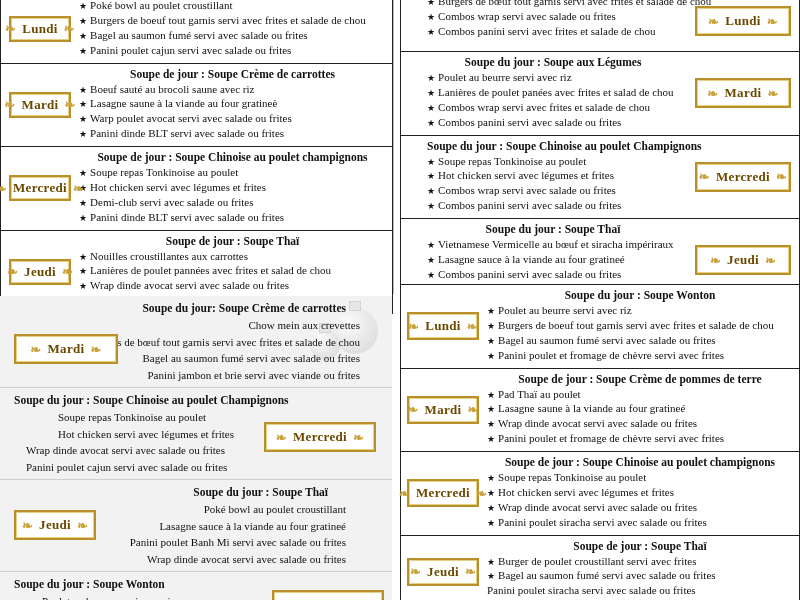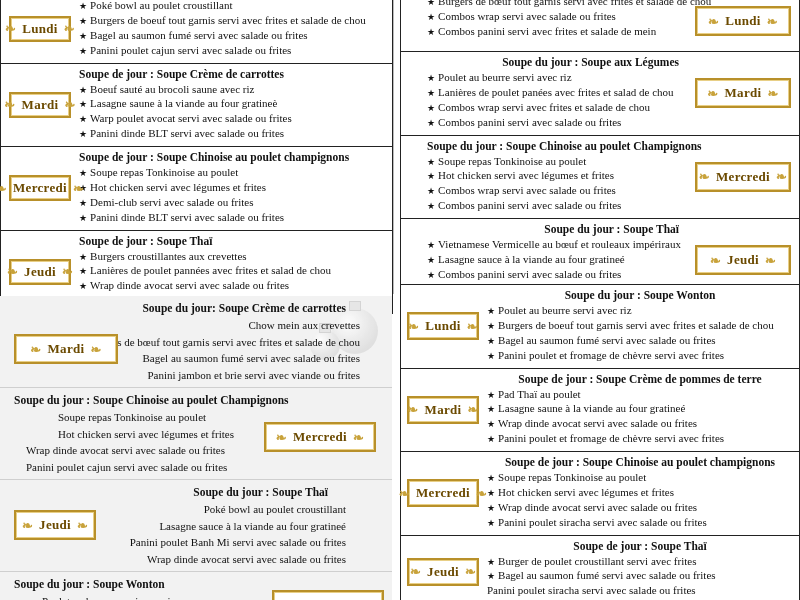--- a/index.html
+++ b/index.html
@@ -49,29 +49,29 @@
   }
   .day-badge .dayname { padding:0 6px; font-size:13px; }
 
   
   #tl {
     left:0; top:-6px; width:394px; height:300px;
     border-right:1px solid #bbb;
   }
   #tl .menu-block { margin-bottom:-1px; min-height:66px; padding-left:78px; }
   #tl .day-badge { left:8px; top:50%; transform:translateY(-50%); width:62px; height:26px; }
-  #tl .soup-line { text-align:left; margin:1px 0 2px 0; }
+  #tl .soup-line { text-align:center; margin:1px 0 2px 0; }
 
   
   #tr {
     right:0; top:-10px; width:400px; height:292px;
   }
   #tr .menu-block { margin-bottom:-1px; min-height:62px; padding-left:8px; padding-right:120px; }
   #tr .day-badge { right:8px; top:50%; transform:translateY(-50%); width:96px; height:30px; }
-  #tr .soup-line { text-align:right; margin:1px 0 2px 18px; }
+  #tr .soup-line { text-align:center; margin:1px 0 2px 18px; }
   #tr .dish { margin-left:18px; }
 
   
   #bl {
     left:0; top:296px; width:392px; height:304px;
     background:#f2f2f2;
   }
   #bl .menu-block { border:none; border-top:1px solid #cfcfcf; background:transparent; min-height:86px; padding:4px 6px; }
   #bl .soup-line { margin:2px 0 3px 0; }
   #bl .dish { line-height:1.5;font-family:Liberation Serif, serif; }
@@ -139,39 +139,39 @@
     <div class="dish"><span class="star">★</span><span>Panini dinde BLT servi  avec salade ou frites</span></div>
   </div>
 
   <div class="menu-block">
     <div class="day-badge">
       <span class="laurel">❧</span>
       <span class="dayname">Jeudi</span>
       <span class="laurel">❧</span>
     </div>
     <div class="soup-line">Soupe de jour :        Soupe Thaï</div>
-    <div class="dish"><span class="star">★</span><span>Burgers croustillantes aux crevettes</span></div>
+    <div class="dish"><span class="star">★</span><span>Nouilles croustillantes aux carrottes</span></div>
     <div class="dish"><span class="star">★</span><span>Lanières de poulet pannées avec frites et salad de chou</span></div>
     <div class="dish"><span class="star">★</span><span>Wrap dinde avocat servi  avec salade ou frites</span></div>
     <div class="dish"><span class="star">★</span><span>Panini poulet banh mi servi  avec salade ou frites</span></div>
   </div>
 
 </div>
 
 <div class="panel" id="tr">
 
   <div class="menu-block">
     <div class="day-badge">
       <span class="laurel">❧</span>
       <span class="dayname">Lundi</span>
       <span class="laurel">❧</span>
     </div>
     <div class="dish"><span class="star">★</span><span>Burgers de bœuf tout garnis servi avec frites et salade de chou</span></div>
     <div class="dish"><span class="star">★</span><span>Combos wrap servi avec salade ou frites</span></div>
-    <div class="dish"><span class="star">★</span><span>Combos panini servi avec frites et salade de mein</span></div>
+    <div class="dish"><span class="star">★</span><span>Combos panini servi avec frites et salade de chou</span></div>
   </div>
 
   <div class="menu-block">
     <div class="day-badge">
       <span class="laurel">❧</span>
       <span class="dayname">Mardi</span>
       <span class="laurel">❧</span>
     </div>
     <div class="soup-line">Soupe du jour :    Soupe aux Légumes</div>
     <div class="dish"><span class="star">★</span><span>Poulet au beurre servi avec riz</span></div>
@@ -193,21 +193,21 @@
     <div class="dish"><span class="star">★</span><span>Combos panini servi avec salade ou frites</span></div>
   </div>
 
   <div class="menu-block">
     <div class="day-badge">
       <span class="laurel">❧</span>
       <span class="dayname">Jeudi</span>
       <span class="laurel">❧</span>
     </div>
     <div class="soup-line">Soupe du jour :     Soupe Thaï</div>
-    <div class="dish"><span class="star">★</span><span>Vietnamese Vermicelle au bœuf et rouleaux impériraux</span></div>
+    <div class="dish"><span class="star">★</span><span>Vietnamese Vermicelle au bœuf et siracha impériraux</span></div>
     <div class="dish"><span class="star">★</span><span>Lasagne sauce à la viande au four gratineé</span></div>
     <div class="dish"><span class="star">★</span><span>Combos panini servi avec salade ou frites</span></div>
     <div class="dish"><span class="star">★</span><span>Combos wrap servi avec salade ou frites</span></div>
   </div>
 
 </div>
 
 <div class="panel" id="bl">
   <div class="bauble" style="right:14px; top:12px;"></div>
   <div class="bauble" style="right:52px; top:34px; width:30px; height:30px;"></div>

